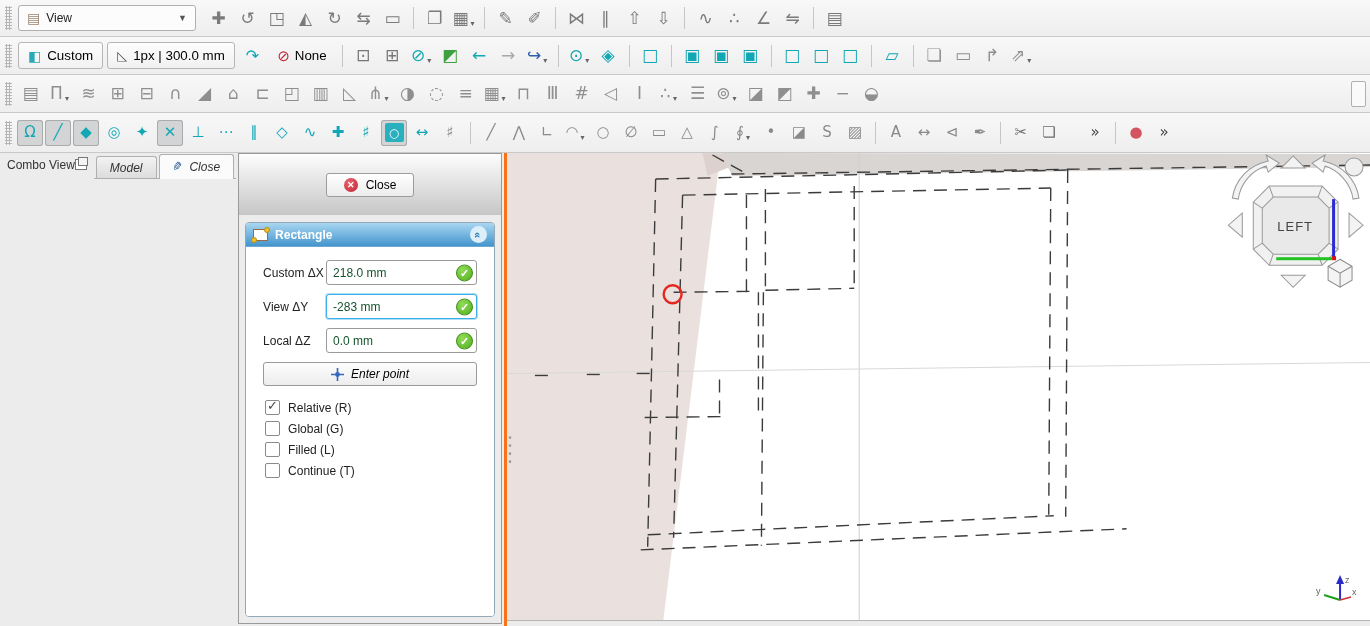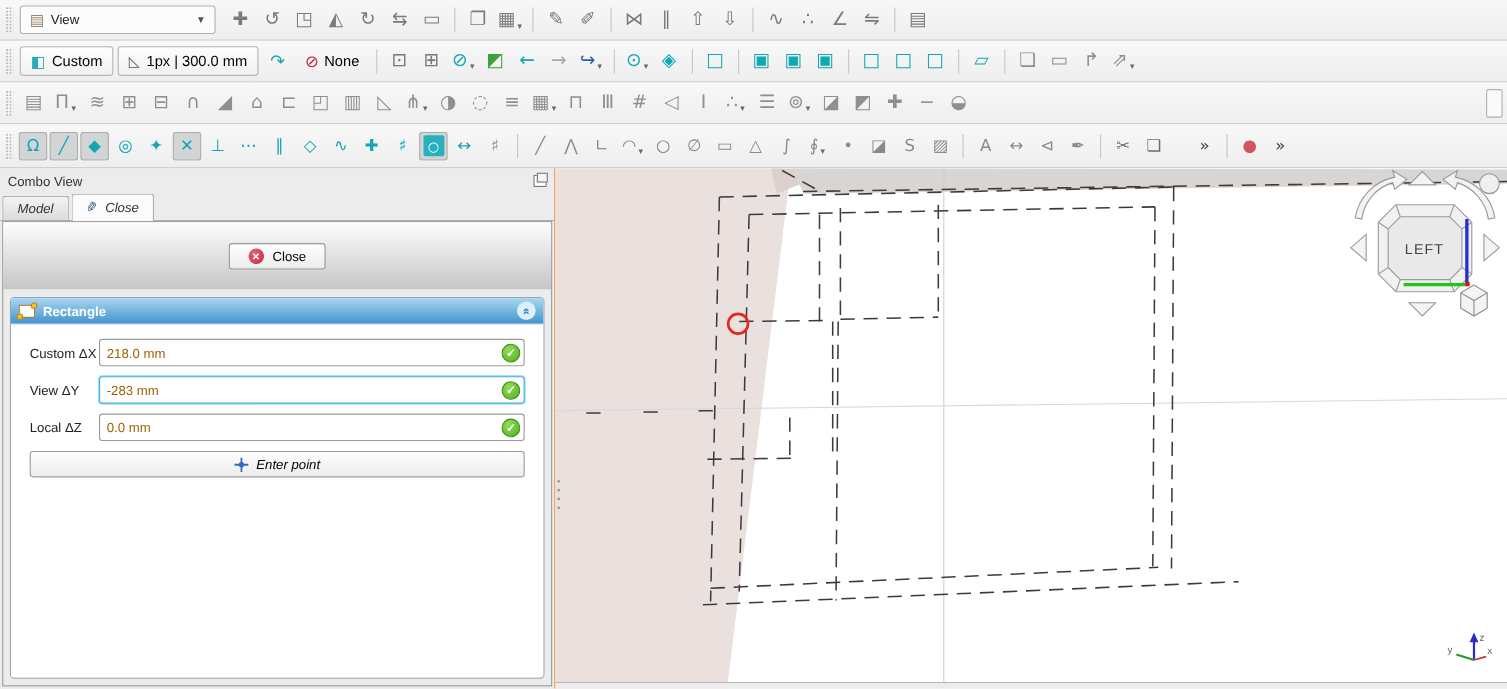--- a/index.html
+++ b/index.html
@@ -20,21 +20,21 @@
   .tsep{width:1px;height:22px;background:#c6c6c6;margin:0 6px;flex:none;}
   .tgap{width:18px;flex:none;}
   .combo{display:flex;align-items:center;gap:6px;width:178px;height:26px;background:#fcfcfc;border:1px solid #b0b0b0;border-radius:3px;padding:0 8px;margin:0 8px 0 2px;box-sizing:border-box;flex:none;}
   .combo .wb-ico{color:#9a8470;font-size:14px;}
   .combo .dn{margin-left:auto;font-size:9px;color:#555;}
   .lbtn{display:flex;align-items:center;gap:6px;height:27px;padding:0 9px;background:linear-gradient(#fdfdfd,#f1f1f1);border:1px solid #b6b6b6;border-radius:3px;margin:0 2px;flex:none;}
   .flatbtn{display:flex;align-items:center;gap:5px;height:27px;padding:0 7px;border:none;background:transparent;margin:0 2px;flex:none;}
   .edge-box{margin-left:auto;width:13px;height:24px;background:#fafafa;border:1px solid #b0b0b0;border-radius:2px;flex:none;}
   
   .main{flex:1;display:flex;min-height:0;}
-  .sidepanel{width:504px;flex:none;background:#ececec;border-right:1px solid #f97316;display:flex;flex-direction:column;}
+  .sidepanel{width:504px;flex:none;background:#ececec;border-right:3px solid #f97316;display:flex;flex-direction:row;}
   .panel-titlebar{height:21px;display:flex;align-items:center;padding:1px 7px 0 7px;color:#333;}
   .float-ico{margin-left:auto;width:10px;height:9px;border:1px solid #777;position:relative;background:#fff;}
   .float-ico::after{content:"";position:absolute;left:2px;top:-3px;width:8px;height:7px;border:1px solid #777;background:#f4f4f4;}
   .tabs{display:flex;align-items:flex-end;height:25px;padding-left:2px;border-bottom:1px solid #b0b0b0;}
   .tab{padding:4px 13px 3px 13px;border:1px solid #b0b0b0;border-bottom:none;border-radius:3px 3px 0 0;background:linear-gradient(#f3f3f3,#dcdcdc);margin-right:2px;color:#333;display:flex;align-items:center;gap:6px;font-style:italic;}
   .tab.active{background:#fbfbfb;position:relative;top:1px;padding-bottom:5px;}
   .pen-ico{color:#1d4f8b;font-size:13px;transform:scaleX(-1);display:inline-block;}
   .panel-body{flex:1;margin:0 2px 2px 2px;border:1px solid #9a9a9a;background:#ececec;display:flex;flex-direction:column;min-height:0;}
   .task-header-area{height:61px;flex:none;background:linear-gradient(#fdfdfd,#c6c6c6);display:flex;align-items:center;justify-content:center;}
   .close-btn{display:flex;align-items:center;gap:8px;background:linear-gradient(#ffffff,#ececec);border:1px solid #9c9c9c;border-radius:3px;padding:4px 17px;font-size:12px;font-family:inherit;}
@@ -44,21 +44,21 @@
   .rect-ico{width:13px;height:10px;border:1.5px solid #9c6a3f;background:#fff;position:relative;flex:none;}
   .rect-ico::before,.rect-ico::after{content:"";position:absolute;width:4px;height:4px;border-radius:50%;background:#f2c12e;border:1px solid #b98b14;}
   .rect-ico::before{left:-3px;bottom:-3px;}
   .rect-ico::after{right:-3px;top:-3px;}
   .collapse-ico{margin-left:auto;width:17px;height:17px;border-radius:50%;background:#ddeffa;color:#2e7bb5;display:flex;align-items:center;justify-content:center;font-size:11px;font-weight:bold;}
   .collapse-ico span{transform:rotate(90deg);display:inline-block;}
   .rect-body{padding:13px 17px 10px 17px;display:flex;flex-direction:column;background:#fff;flex:1;}
   .field-row{display:flex;align-items:center;gap:8px;margin-bottom:9px;}
   .field-label{width:55px;flex:none;color:#222;white-space:nowrap;}
   .field-input{flex:1;position:relative;}
-  .field-input input{width:100%;box-sizing:border-box;height:25px;border:1px solid #9a9a9a;border-radius:3px;padding:0 26px 0 6px;font:12px "Liberation Sans",sans-serif;color:#a16207;background:#fff;outline:none;}
+  .field-input input{width:100%;box-sizing:border-box;height:25px;border:1px solid #9a9a9a;border-radius:3px;padding:0 26px 0 6px;font:12px "Liberation Sans",sans-serif;color:#14532d;background:#fff;outline:none;}
   .field-input.focused input{border:1px solid #3daee9;box-shadow:0 0 0 1px #ade0f5;}
   .valid-icon{position:absolute;right:4px;top:50%;transform:translateY(-50%);width:17px;height:17px;border-radius:50%;background:radial-gradient(circle at 35% 30%,#90dc57,#53af1d);border:1px solid #3c8c14;color:#fff;font-size:11px;font-weight:bold;display:flex;align-items:center;justify-content:center;box-sizing:border-box;}
   .enter-btn{display:flex;align-items:center;justify-content:center;gap:7px;height:24px;border:1px solid #9a9a9a;border-radius:3px;background:linear-gradient(#fdfdfd,#ededed);font-size:12px;font-family:inherit;margin-bottom:8px;font-style:italic;}
   .check-row{display:flex;align-items:center;gap:8px;margin:6px 0 6px 2px;}
   .cb{width:13px;height:13px;flex:none;border:1px solid #8a8a8a;border-radius:2px;background:#fff;position:relative;}
   .cb.checked::after{content:"✓";position:absolute;left:1px;top:-3px;font-size:13px;color:#444;}
   
   .viewport{flex:1;position:relative;background:#fff;min-width:0;}
   .viewport svg{position:absolute;left:0;top:0;width:100%;height:100%;}
 </style>
@@ -526,20 +526,38 @@
                   </span>
                 </div>
             </div>
             <button class="enter-btn">
               <svg width="13" height="13" viewBox="0 0 13 13">
                 <path d="M6.5 0 L6.5 13 M0 6.5 L13 6.5" stroke="#3468c0" stroke-width="1.6"></path>
                 <circle cx="6.5" cy="6.5" r="2.4" fill="#3468c0"></circle>
               </svg>
               <span>Enter point</span>
             </button>
+            <div>
+              <div class="check-row">
+                  <span class="cb checked"></span>
+                  <span>Relative (R)</span>
+                </div>
+                <div class="check-row">
+                  <span class="cb"></span>
+                  <span>Global (G)</span>
+                </div>
+                <div class="check-row">
+                  <span class="cb"></span>
+                  <span>Filled (L)</span>
+                </div>
+                <div class="check-row">
+                  <span class="cb"></span>
+                  <span>Continue (T)</span>
+                </div>
+            </div>
           </div>
         </div>
       </div>
     </div>
 
     <div class="viewport">
       <svg viewBox="0 0 865 472" preserveAspectRatio="none">
 
         <polygon points="0,0 214,0 156,472 0,472" fill="#eae1de"></polygon>
         <polygon points="196,0 253,2 201,23" fill="#dcd1cd"></polygon>

